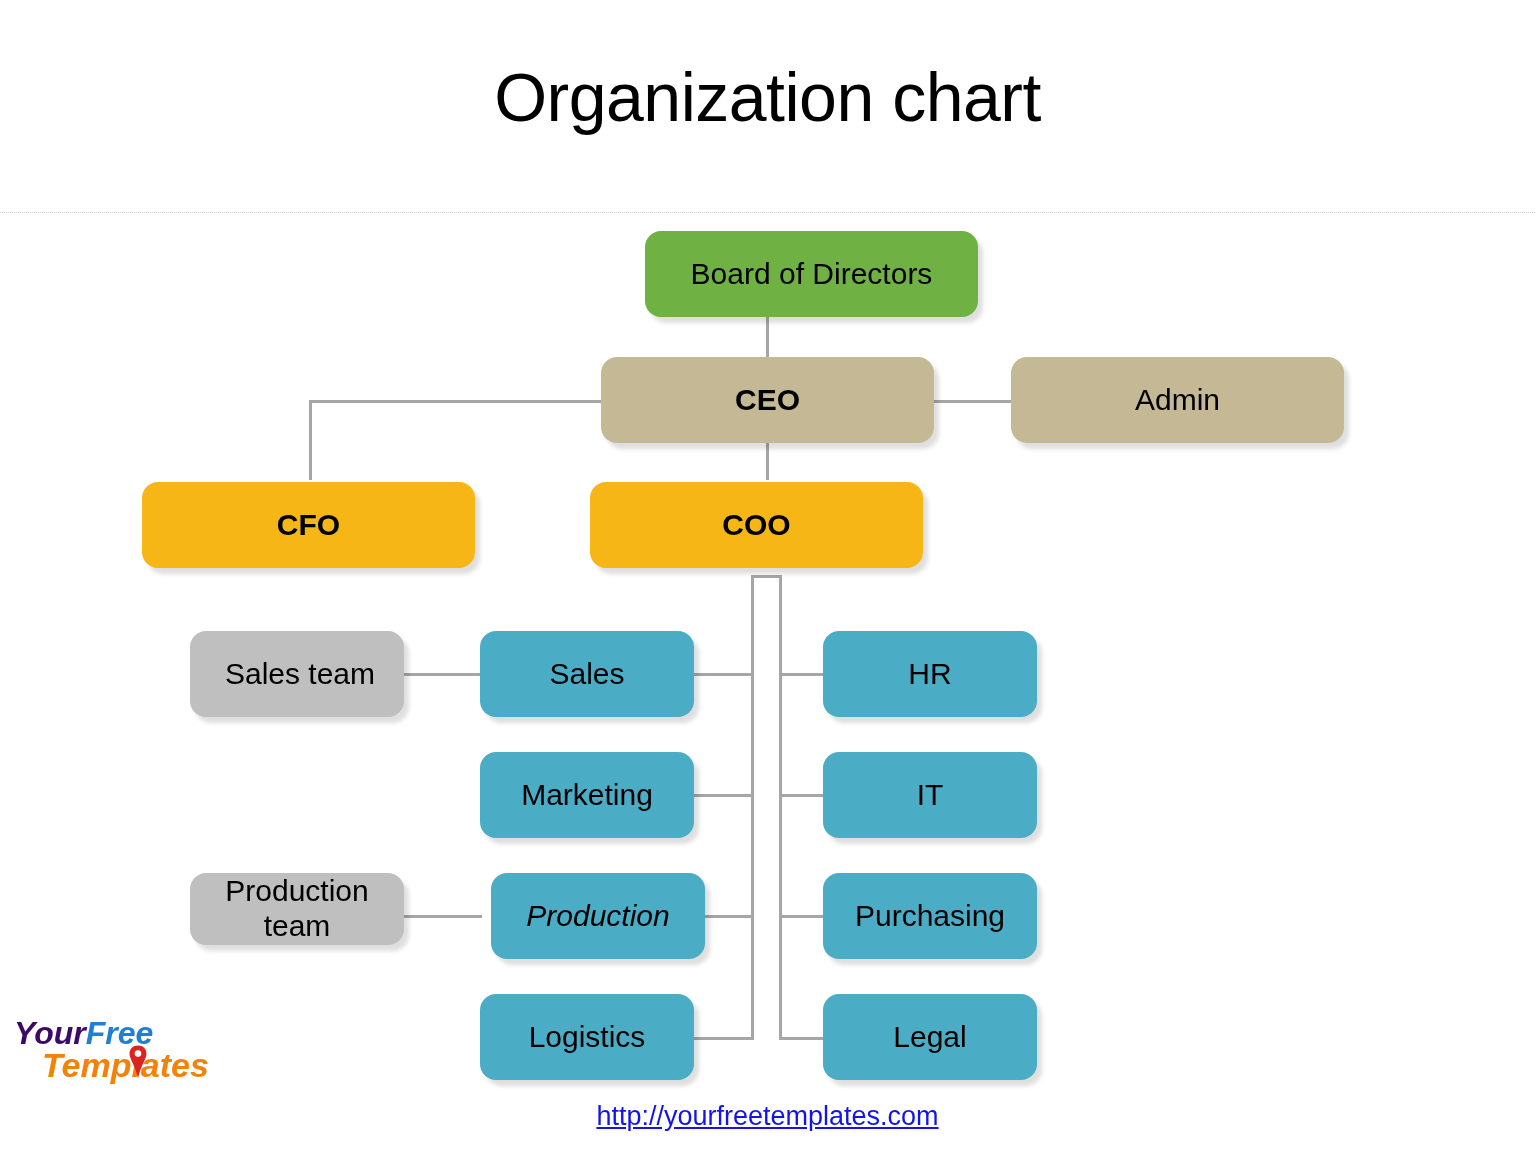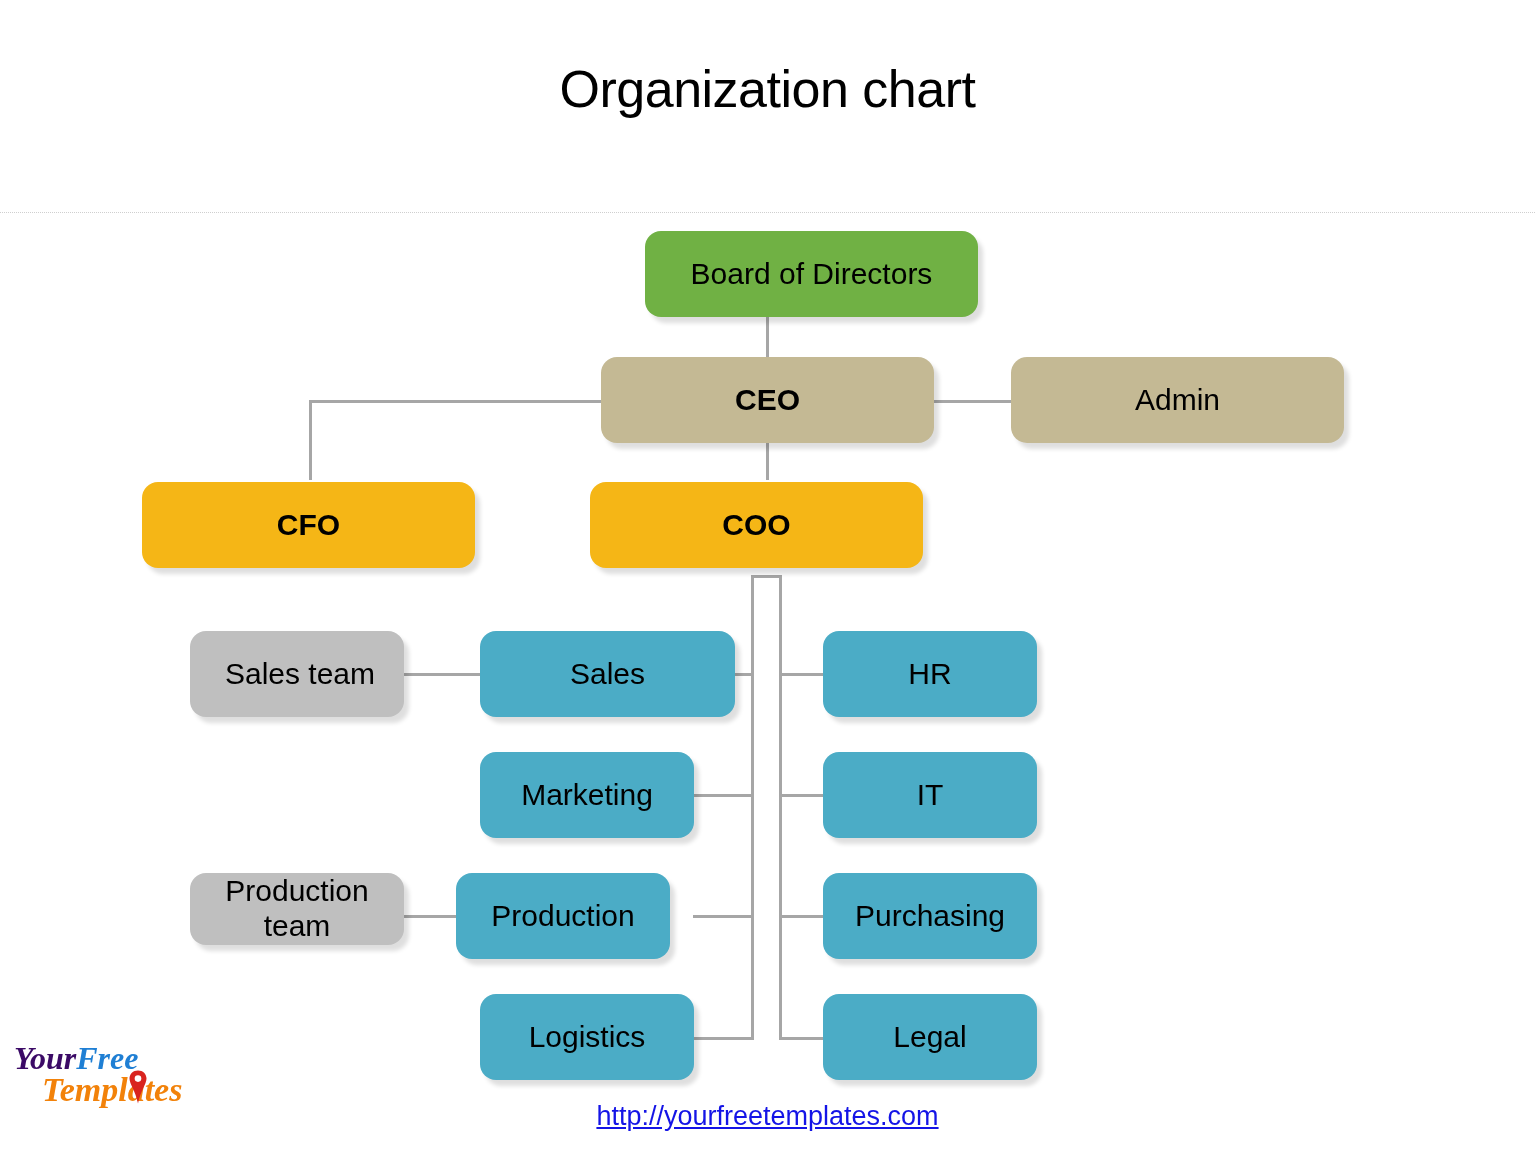--- a/index.html
+++ b/index.html
@@ -16,21 +16,21 @@
     color: #000000;
   }
 
   
   #page-title {
     position: absolute;
     left: 0;
     top: 62px;
     width: 1535px;
     text-align: center;
-    font-size: 52px;
+    font-size: 68px;
     font-weight: 400;
     line-height: 1.05;
     letter-spacing: -0.5px;
     color: #000000;
     white-space: nowrap;
   }
 
   
   #title-divider {
     position: absolute;
@@ -83,24 +83,23 @@
     font-size: 27px;
     color: #1414E6;
     text-decoration: underline;
     white-space: nowrap;
   }
 
   
   #logo {
     position: absolute;
     left: 8px;
-    top: 1042px;
+    top: 1017px;
     width: 212px;
     height: 70px;
-    font-family: Liberation Serif, serif;
   }
   #logo .line1 {
     position: absolute;
     left: 6px;
     top: 0px;
     font-size: 32px;
     font-weight: 700;
     font-style: italic;
     white-space: nowrap;
     line-height: 1;
@@ -177,41 +176,41 @@
 </div>
 
 <div class="node amber bold" style="left:590px; top:482px; width:333px; height:86px;">
   <span>COO</span>
 </div>
 
 <div class="node gray" style="left:190px; top:631px; width:214px; height:86px;padding-left:16px;">
   <span>Sales team</span>
 </div>
 
-<div class="node blue" style="left:480px; top:631px; width:255px; height:86px;">
+<div class="node blue" style="left:480px; top:631px; width:214px; height:86px;">
   <span>Sales</span>
 </div>
 
 <div class="node blue" style="left:823px; top:631px; width:214px; height:86px;">
   <span>HR</span>
 </div>
 
 <div class="node blue" style="left:480px; top:752px; width:214px; height:86px;">
   <span>Marketing</span>
 </div>
 
 <div class="node blue" style="left:823px; top:752px; width:214px; height:86px;">
   <span>IT</span>
 </div>
 
 <div class="node gray" style="left:190px; top:873px; width:214px; height:72px;">
   <span>Production team</span>
 </div>
 
-<div class="node blue" style="left:456px; top:873px; width:214px; height:86px;">
+<div class="node blue" style="left:491px; top:873px; width:214px; height:86px;font-style:italic;">
   <span>Production</span>
 </div>
 
 <div class="node blue" style="left:823px; top:873px; width:214px; height:86px;">
   <span>Purchasing</span>
 </div>
 
 <div class="node blue" style="left:480px; top:994px; width:214px; height:86px;">
   <span>Logistics</span>
 </div>

